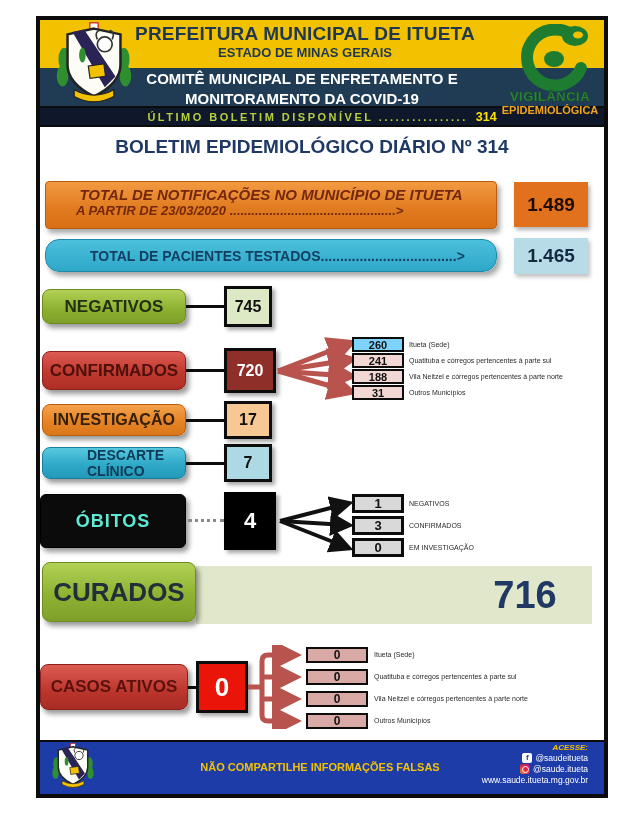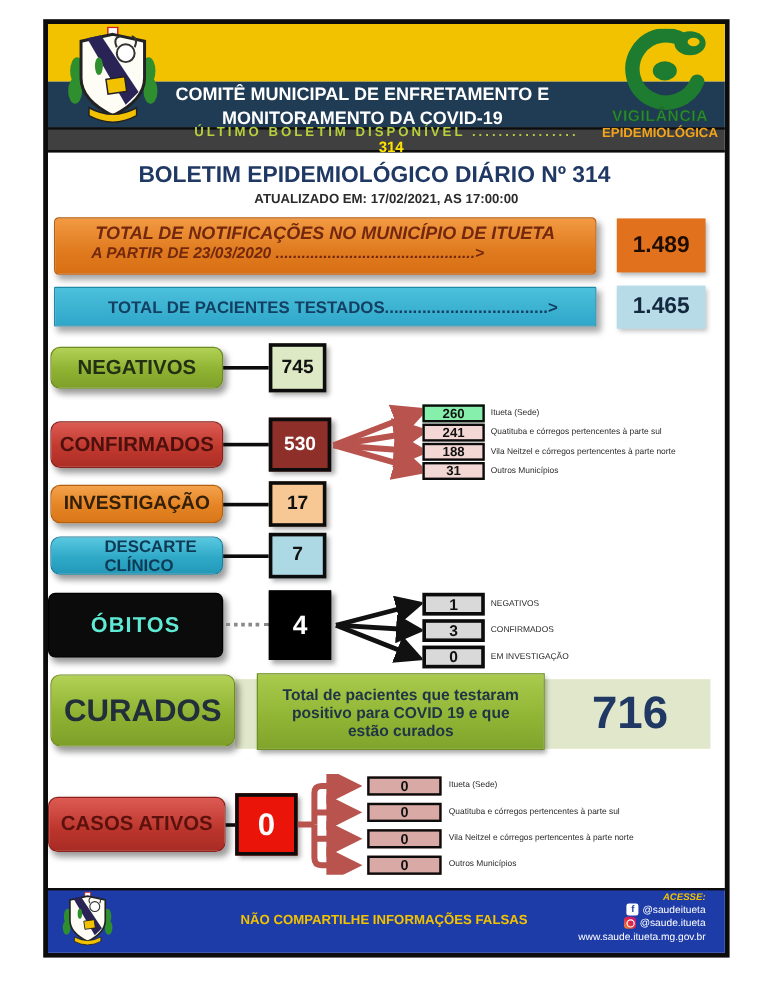--- a/index.html
+++ b/index.html
@@ -4,23 +4,23 @@
 <style>
   * { margin:0; padding:0; box-sizing:border-box; }
   body { font-family:"Liberation Sans", sans-serif; background:#ffffff; }
   #canvas { position:relative; width:644px; height:831px; background:#ffffff; overflow:hidden; }
   .abs { position:absolute; }
   .frame { left:36px; top:16px; width:572px; height:782px; border:4px solid #0c0c0c; background:#fff; }
 
   
   .band-yellow { left:40px; top:20px; width:564px; height:48px; background:#f2c200; }
   .band-navy   { left:40px; top:68px; width:564px; height:38px; background:#203c55; }
-  .band-green  { left:40px; top:106px; width:564px; height:21px; background:#404040;
+  .band-green  { left:40px; top:106px; width:564px; height:21px; background:#0f172a;
                  border-top:2px solid #0c0c0c; border-bottom:2px solid #0c0c0c;
-                 display:flex; align-items:center; justify-content:center;flex-direction:column; }
+                 display:flex; align-items:center; justify-content:center; }
   .hdr-yellow-txt { left:120px; top:23px; width:370px; text-align:center; color:#1f3750; }
   .hdr-yellow-txt .l1 { font-size:19px; font-weight:bold; letter-spacing:.2px; }
   .hdr-yellow-txt .l2 { font-size:13px; font-weight:bold; }
   .hdr-navy-txt { left:110px; top:70px; width:384px; text-align:center; color:#fff; }
   .hdr-navy-txt .l3 { font-size:15px; font-weight:bold; margin-bottom:3px; }
   .hdr-navy-txt .l4 { font-size:15px; font-weight:bold; }
   .band-green .lbl { color:#b7cf3d; font-size:11px; font-weight:bold; letter-spacing:2.5px; }
   .band-green .num { color:#ffe200; font-size:12.5px; font-weight:bold; margin-left:8px; }
 
   .title { left:40px; top:136px; width:544px; text-align:center; color:#1f3864; font-size:19px; font-weight:bold; }
@@ -29,21 +29,21 @@
   
   .bar-orange { left:45px; top:181px; width:452px; height:48px; border-radius:4px;
     background:linear-gradient(180deg,#f29a42 0%,#e07a1e 60%,#d96f14 100%);
     border:1px solid #b85c10; box-shadow:3px 4px 5px rgba(0,0,0,.35);
     color:#73280e; padding-top:4px;font-style:italic; }
   .bar-orange .l1 { font-size:15px; font-weight:bold; text-align:center; }
   .bar-orange .l2 { font-size:13px; font-weight:bold; margin-left:30px; }
   .val-orange { left:514px; top:182px; width:74px; height:45px; background:#e2711d;
     display:flex; align-items:center; justify-content:center; font-size:19px; font-weight:bold; color:#1d0d00;
     box-shadow:2px 3px 4px rgba(0,0,0,.3); }
-  .bar-blue { left:45px; top:239px; width:452px; height:33px; border-radius:1px;
+  .bar-blue { left:45px; top:239px; width:452px; height:33px; border-radius:14px;
     background:linear-gradient(180deg,#4cc0dc 0%,#2fa7c9 100%);
     border:1px solid #1f89a8; box-shadow:3px 4px 5px rgba(0,0,0,.35);
     display:flex; align-items:center; color:#133f63; font-size:14px; font-weight:bold; padding-left:44px; }
   .val-blue { left:514px; top:238px; width:74px; height:36px; background:#b7dbe7;
     display:flex; align-items:center; justify-content:center; font-size:19px; font-weight:bold; color:#12293f;
     box-shadow:2px 3px 4px rgba(0,0,0,.25); }
 
   
   .btn { border-radius:8px; display:flex; align-items:center; justify-content:center;
     font-weight:bold; box-shadow:3px 4px 5px rgba(0,0,0,.4); }
@@ -110,20 +110,24 @@
         <path d="M26,82 Q50,95 74,82 L74,90 Q50,103 26,90 Z" fill="#f2c200" stroke="#222" stroke-width="1.5"></path>
       </g>
     </defs>
   </svg>
 
   <div class="abs frame"></div>
 
   <div class="abs band-yellow"></div>
   <div class="abs band-navy"></div>
 
+  <div class="abs hdr-yellow-txt">
+    <div class="l1">PREFEITURA MUNICIPAL DE ITUETA</div>
+    <div class="l2">ESTADO DE MINAS GERAIS</div>
+  </div>
   <div class="abs hdr-navy-txt">
     <div class="l3">COMITÊ MUNICIPAL DE ENFRETAMENTO E</div>
     <div class="l4">MONITORAMENTO DA COVID-19</div>
   </div>
 
   <div class="abs band-green">
     <span class="lbl">ÚLTIMO BOLETIM DISPONÍVEL ................</span>
     <span class="num">314</span>
   </div>
 
@@ -138,52 +142,51 @@
       <path d="M76,12 A28,28 0 1 0 84,44" fill="none" stroke="#1e7c31" stroke-width="12" stroke-linecap="round"></path>
       <ellipse cx="78" cy="12" rx="13" ry="10" fill="#1e7c31"></ellipse>
       <ellipse cx="81" cy="11" rx="5" ry="3.5" fill="#f2c200"></ellipse>
       <ellipse cx="57" cy="35" rx="10" ry="8" fill="#1e7c31"></ellipse>
       <text x="53" y="77" text-anchor="middle" font-family="Liberation Sans, sans-serif" font-size="13" font-weight="bold" fill="#2e8b35" stroke="#14541c" stroke-width="0.4" letter-spacing="0.5">VIGILÂNCIA</text>
       <text x="53" y="90" text-anchor="middle" font-family="Liberation Sans, sans-serif" font-size="11" font-weight="bold" fill="#f2a51c">EPIDEMIOLÓGICA</text>
     </svg>
   </div>
 
   <div class="abs title">BOLETIM EPIDEMIOLÓGICO DIÁRIO Nº 314</div>
-  <div class="abs subtitle">ATUALIZADO EM: 17/02/2021, AS 17:00:00</div>
 
   <div class="abs bar-orange">
     <div class="l1">TOTAL DE NOTIFICAÇÕES NO MUNICÍPIO DE ITUETA</div>
     <div class="l2">A PARTIR DE 23/03/2020 ..............................................&gt;</div>
   </div>
   <div class="abs val-orange">1.489</div>
 
   <div class="abs bar-blue">TOTAL DE PACIENTES TESTADOS...................................&gt;</div>
   <div class="abs val-blue">1.465</div>
 
   <div class="abs btn btn-green" style="left:42px;top:289px;width:144px;height:35px;font-size:17px">NEGATIVOS</div>
   <div class="connector" style="left:186px;top:305px;width:38px"></div>
   <div class="abs valbox" style="left:224px;top:286px;width:48px;height:41px;background:#dde9c4">745</div>
 
   <div class="abs btn btn-red" style="left:42px;top:351px;width:144px;height:39px;font-size:17px">CONFIRMADOS</div>
   <div class="connector" style="left:186px;top:369px;width:38px"></div>
-  <div class="abs valbox" style="left:224px;top:348px;width:52px;height:45px;background:#8e2f2a;color:#fff">530</div>
+  <div class="abs valbox" style="left:224px;top:348px;width:52px;height:45px;background:#8e2f2a;color:#fff">720</div>
 
   <svg class="abs" style="left:272px;top:330px" width="86" height="72">
     <defs>
         <marker id="arrR" markerWidth="6" markerHeight="6" refX="4" refY="3" orient="auto">
       <path d="M0,0 L6,3 L0,6 Z" fill="#b9534d"></path>
         </marker>
       </defs>
     <line x1="6" y1="41" x2="76" y2="14" stroke="#b9534d" stroke-width="5" marker-end="url(#arrR)"></line>
     <line x1="6" y1="41" x2="76" y2="30" stroke="#b9534d" stroke-width="5" marker-end="url(#arrR)"></line>
     <line x1="6" y1="41" x2="76" y2="46" stroke="#b9534d" stroke-width="5" marker-end="url(#arrR)"></line>
     <line x1="6" y1="41" x2="76" y2="61" stroke="#b9534d" stroke-width="5" marker-end="url(#arrR)"></line>
   </svg>
 
-  <div class="minibox" style="left:352px;top:337px;width:52px;height:15px;background:#86efac;font-size:11px">260</div>
+  <div class="minibox" style="left:352px;top:337px;width:52px;height:15px;background:#7dd3fc;font-size:11px">260</div>
   <div class="tinylabel" style="left:409px;top:341px">Itueta (Sede)</div>
   <div class="minibox" style="left:352px;top:353px;width:52px;height:15px;background:#f2d7d5;font-size:11px">241</div>
   <div class="tinylabel" style="left:409px;top:357px">Quatituba e córregos pertencentes à parte sul</div>
   <div class="minibox" style="left:352px;top:369px;width:52px;height:15px;background:#f2d7d5;font-size:11px">188</div>
   <div class="tinylabel" style="left:409px;top:373px">Vila Neitzel e córregos pertencentes à parte norte</div>
   <div class="minibox" style="left:352px;top:385px;width:52px;height:15px;background:#f2d7d5;font-size:11px">31</div>
   <div class="tinylabel" style="left:409px;top:389px">Outros Municípios</div>
 
   <div class="abs btn btn-orange" style="left:42px;top:404px;width:144px;height:32px;font-size:16px">INVESTIGAÇÃO</div>
   <div class="connector" style="left:186px;top:419px;width:38px"></div>
@@ -210,21 +213,20 @@
 
   <div class="minibox" style="left:352px;top:494px;width:52px;height:19px;background:#d9d9d9;font-size:13px;border-width:3px">1</div>
   <div class="tinylabel" style="left:409px;top:500px">NEGATIVOS</div>
   <div class="minibox" style="left:352px;top:516px;width:52px;height:19px;background:#d9d9d9;font-size:13px;border-width:3px">3</div>
   <div class="tinylabel" style="left:409px;top:522px">CONFIRMADOS</div>
   <div class="minibox" style="left:352px;top:538px;width:52px;height:19px;background:#d9d9d9;font-size:13px;border-width:3px">0</div>
   <div class="tinylabel" style="left:409px;top:544px">EM INVESTIGAÇÃO</div>
 
   <div class="abs curados-strip"></div>
   <div class="abs btn btn-green" style="left:42px;top:562px;width:154px;height:60px;font-size:26px;color:#222f3a">CURADOS</div>
-  <div class="abs curados-desc">Total de pacientes que testaram positivo para COVID 19 e que estão curados</div>
   <div class="abs curados-num">716</div>
 
   <div class="abs btn btn-bigred" style="left:40px;top:664px;width:148px;height:46px;font-size:17px">CASOS ATIVOS</div>
   <div class="connector" style="left:188px;top:686px;width:8px"></div>
   <div class="abs valbox" style="left:196px;top:661px;width:52px;height:52px;background:#ea1508;color:#fff;font-size:26px">0</div>
 
   <svg class="abs" style="left:248px;top:645px" width="60" height="84">
     <defs>
         <marker id="arrP" markerWidth="6" markerHeight="6" refX="4" refY="3" orient="auto">
       <path d="M0,0 L6,3 L0,6 Z" fill="#b9534d"></path>

